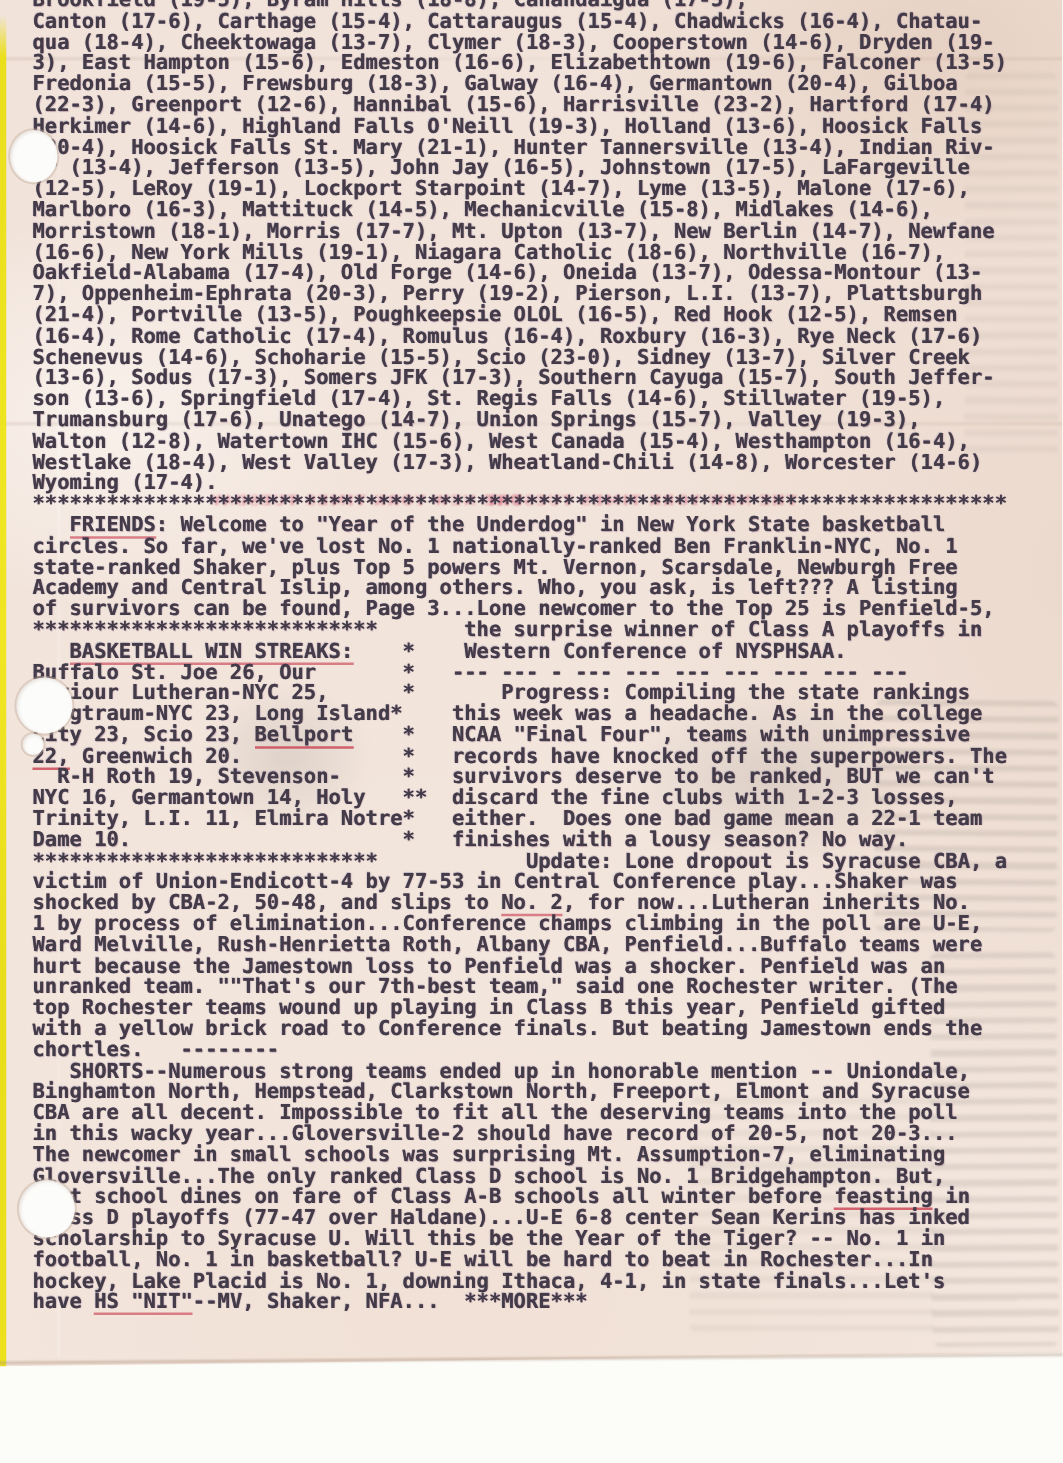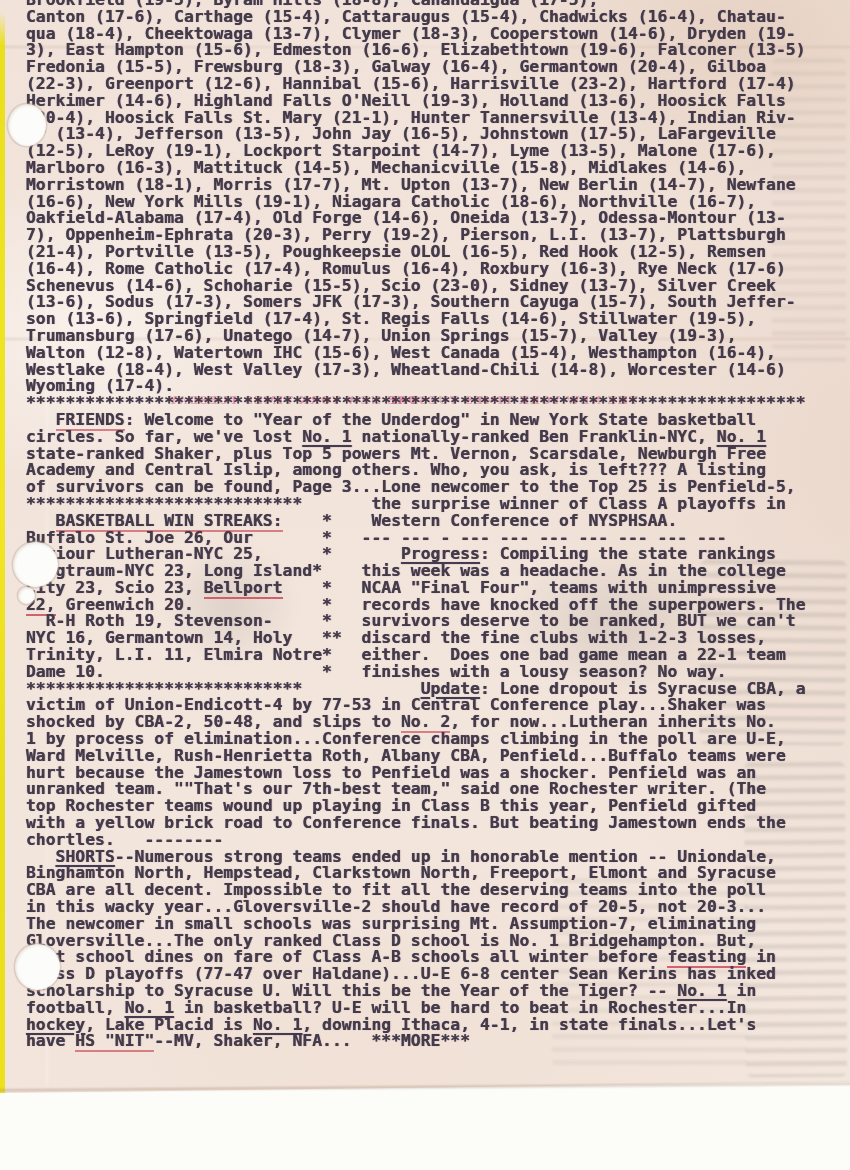--- a/index.html
+++ b/index.html
@@ -32,21 +32,21 @@
   }
   
   #typed-text{
     position:absolute;left:26px;top:-8px;width:810px;
     font-size:16.4px;line-height:16.8px;font-weight:bold;
     color:var(--ink,#433b47);
     white-space:pre;
     text-shadow:0.6px 0.3px 0.8px rgba(95,40,85,0.30), -0.5px -0.2px 0.8px rgba(40,55,125,0.22), 0 0 0.5px rgba(60,50,65,0.6);
   }
   .tl{height:16.8px;}
-  .u-d{text-decoration:underline;text-decoration-thickness:1.6px;text-underline-offset:2.5px;text-decoration-color:rgba(66,56,76,0.92);}
+  .u-d{text-decoration-thickness:1.6px;text-underline-offset:2.5px;text-decoration-color:rgba(66,56,76,0.92);}
   .u-r{border-bottom:2.2px solid rgba(201,62,80,0.78);}
   .u-dr{text-decoration-thickness:1.5px;text-underline-offset:2px;text-decoration-color:rgba(66,56,76,0.92);border-bottom:2px solid rgba(201,62,80,0.62);}
   
   .hole{
     position:absolute;background:#fcfcfa;border-radius:50%;
     box-shadow:0 0 0 1.5px rgba(196,172,158,0.45), 1px 1px 3px rgba(120,90,70,0.18) inset;
   }
   
   .scanner-bottom{position:absolute;left:0;top:1093px;width:850px;height:77px;background:#fcfcf9;}
   

